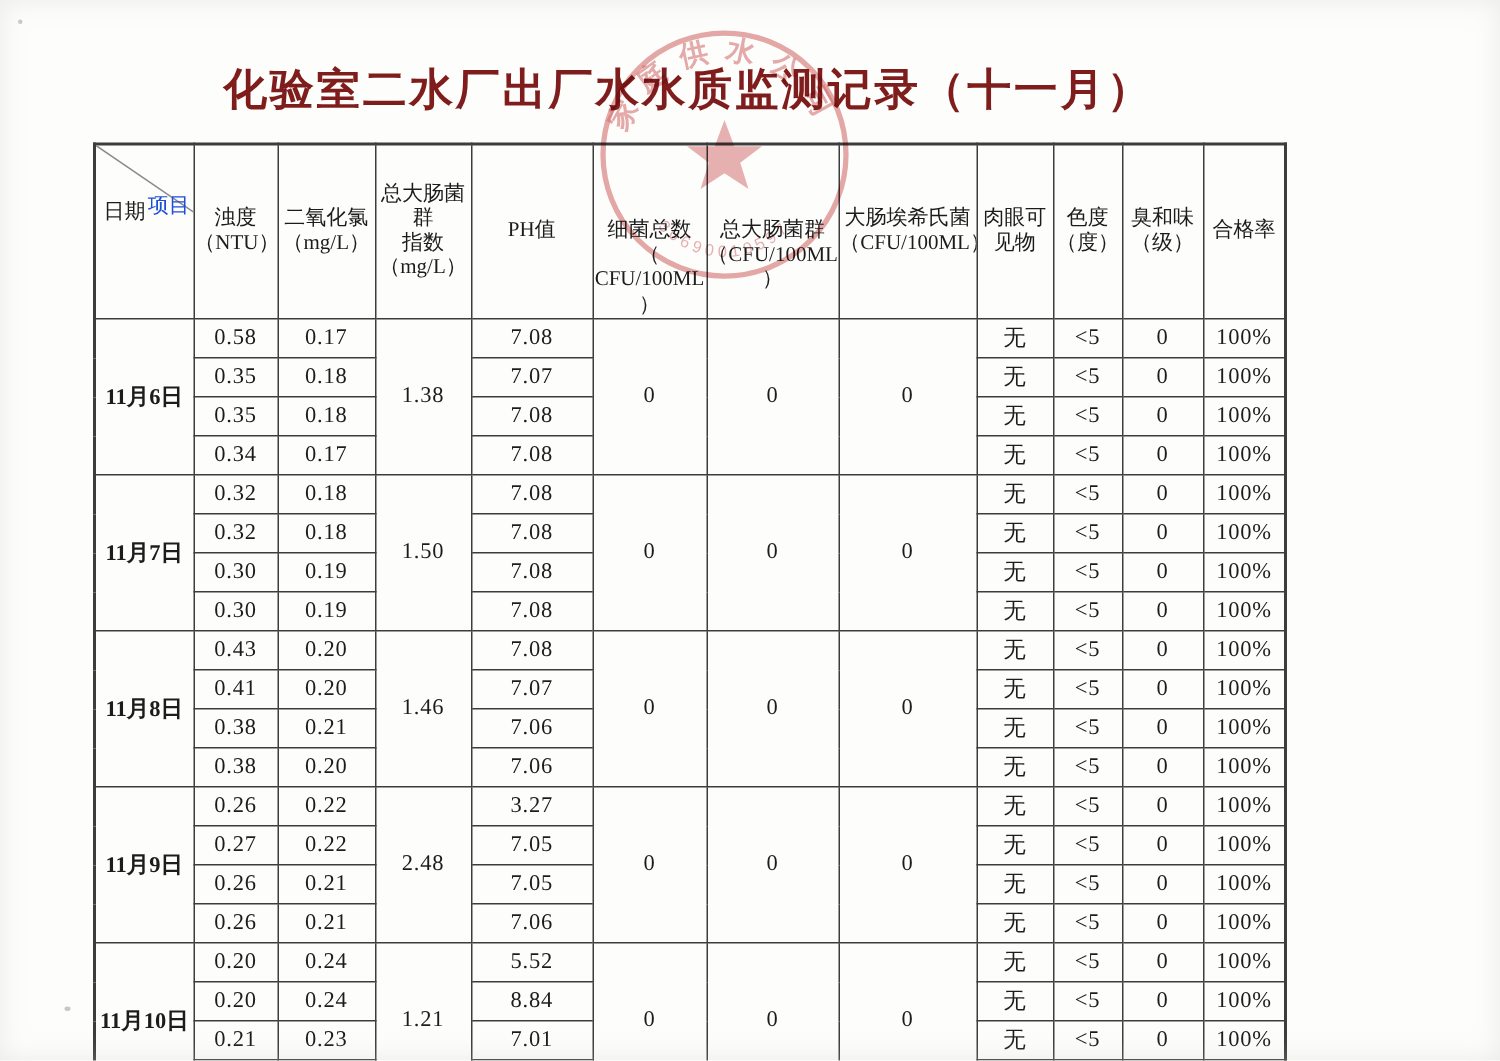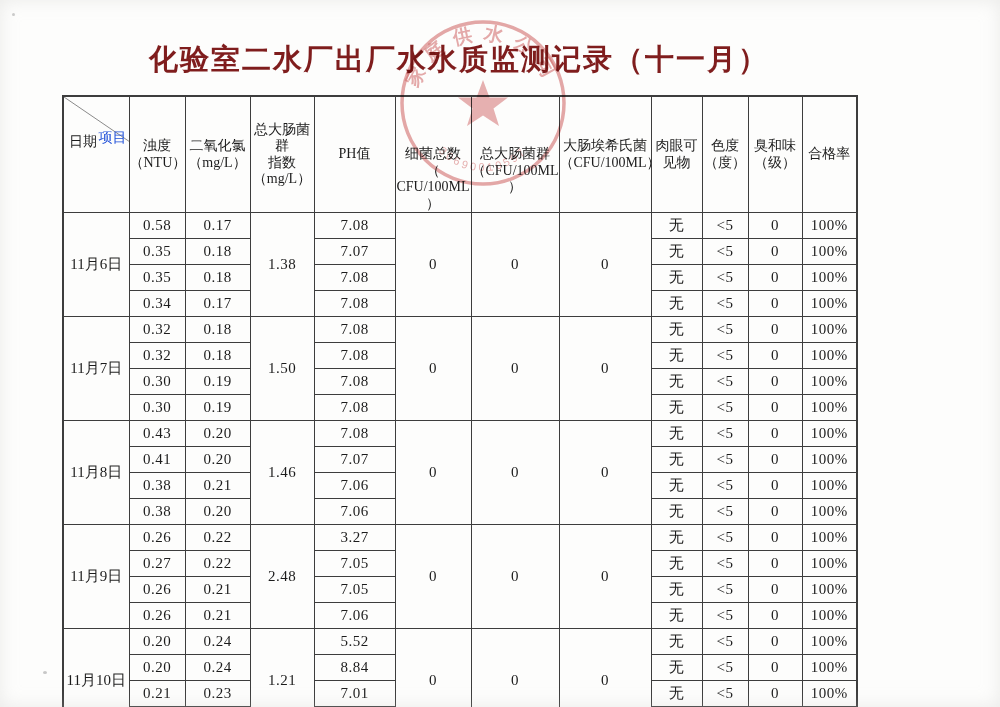--- a/index.html
+++ b/index.html
@@ -33,21 +33,21 @@
     padding:0;overflow:hidden;
   }
   table{border:2px solid #3d3d3d;}
   thead tr{height:70px;}
   tbody tr{height:26px;}
   th{font-weight:normal;font-size:14px;line-height:1.18;}
   th .hl{white-space:pre-line;display:block;}
   th.top-align{vertical-align:top;}
   th.top-align .hl{padding-top:5px;margin-top:44px;}
   td{font-size:15px;letter-spacing:0.5px;}
-  td.date-cell{font-size:15px;letter-spacing:0;}
+  td.date-cell{font-size:15px;letter-spacing:0;font-weight:bold;}
 
   
   th.corner{position:relative;font-family:Liberation Serif, serif;}
   th.corner svg{position:absolute;left:0;top:0;}
   th.corner .corner-br{position:absolute;left:5px;top:37px;font-size:14px;}
   th.corner .corner-tr{position:absolute;right:2px;top:33px;font-size:14px;color:#1d4ed8;margin-left:27px;}
 
   
   .stamp{
     position:absolute;left:388px;top:8px;width:190px;height:190px;

